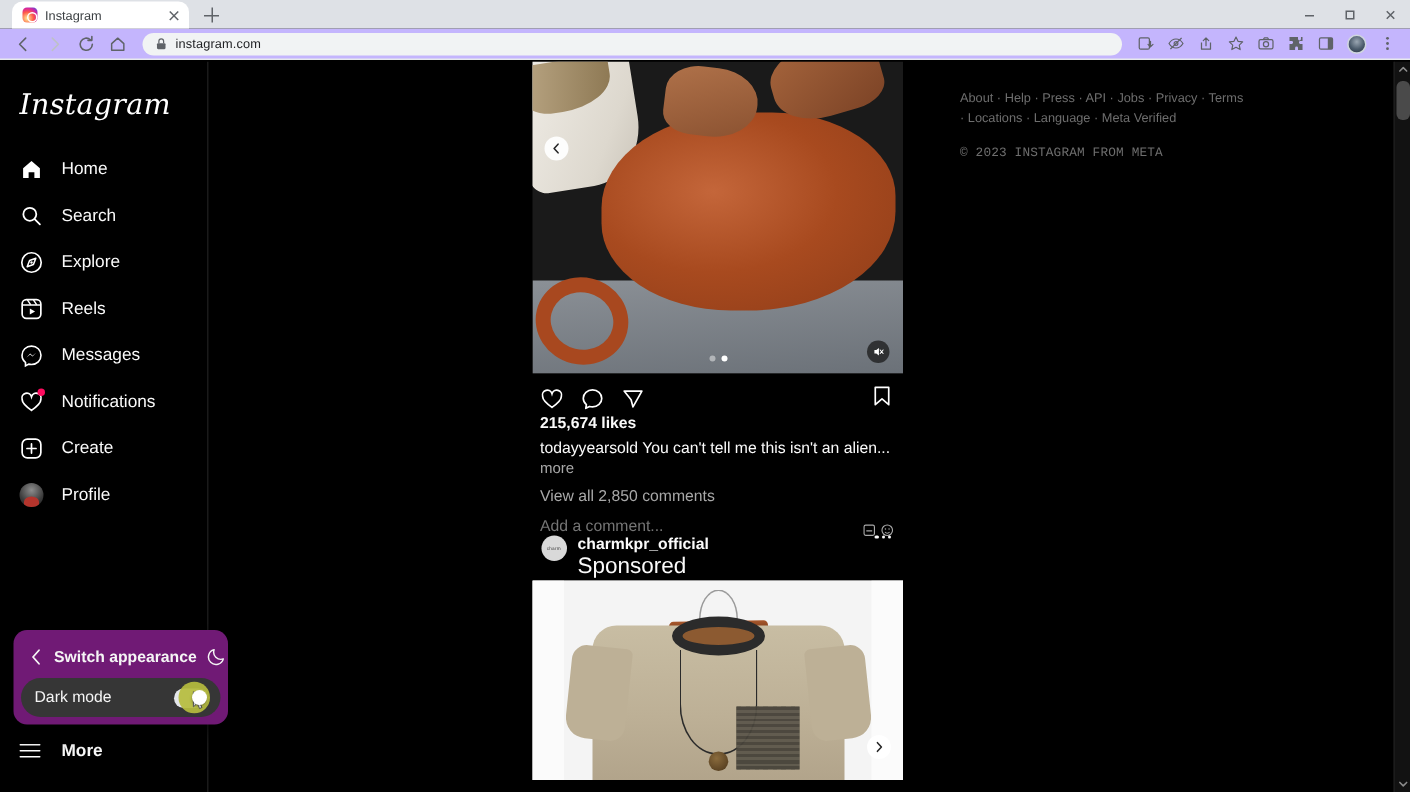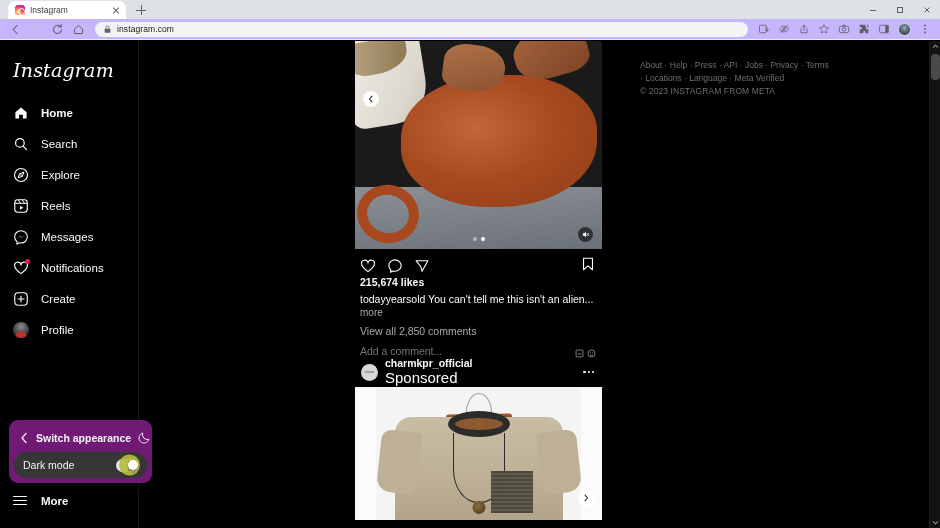--- a/index.html
+++ b/index.html
@@ -119,21 +119,21 @@
     font-size: 19px; color: #fff;
     padding: 18px 0 0 13px; letter-spacing: .2px;
     white-space: nowrap;
   }
   .navlist { margin-top: 16px; }
   .navitem {
     display: flex; align-items: center; gap: 12px;
     height: 31px; padding-left: 13px; cursor: pointer; position: relative;
   }
   .navitem .nlabel { font-size: 11.5px; color: #fafafa; white-space: nowrap; }
-  .navitem.active .nlabel { font-weight: bold; }
+  .navitem.active .nlabel { font-weight: normal; }
   .nicon { width: 16px; height: 16px; flex: none; position: relative; display:block; }
   .nicon svg { display: block; }
   .badge {
     position: absolute; right: -1px; top: -1px;
     width: 5px; height: 5px; border-radius: 50%; background: #fe0c5f;
   }
   .profile-pic {
     width: 16px; height: 16px; border-radius: 50%; flex: none;
     background: radial-gradient(circle at 50% 30%, #8d8d8d 0%, #3c3c3c 60%, #1c1c1c 100%);
     position: relative; overflow: hidden;
@@ -328,39 +328,39 @@
   }
   .add-comment-input {
     flex:1; font-size:10.5px; color:#a8a8a8; background:transparent;
     border:none; outline:none; padding:0; font-family:inherit; cursor:text;
   }
   .ac-icons { display:flex; gap:3px; align-items:center; }
   .ac-icon { width:9px; height:9px; cursor:pointer; }
 
   
   .post-head {
-    display:flex; align-items:center; gap:7px; height: 30px; padding: 0 6px 0 6px; position: relative;
+    display:flex; gap:7px; height: 30px; padding: 0 6px 0 6px; position: relative;
   }
   .ph-avatar {
     width: 17px; height: 17px; border-radius: 50%; flex:none;
     background: #d9d9d9; position: relative; overflow:hidden;
     display:flex; align-items:center; justify-content:center;
   }
   .ph-avatar span { font-size:3.4px; color:#3a3a3a; letter-spacing:.2px; transform: scale(.92); }
   .ph-text { flex:1; line-height: 1.18; }
   .ph-name { font-size:10.5px; font-weight:bold; color:#fafafa; }
   .ph-sub { font-size:15px; color:#fafafa; }
   .ph-dots { display:flex; gap:2px; cursor:pointer; padding-right:2px; }
   .ph-dots i { width:2.2px; height:2.2px; border-radius:50%; background:#fafafa; display:block; }
 
   
   .ig-footer { position: absolute; left: 640px; top: 18px; width: 190px; }
   .ft-links { font-size: 8.5px; color: #6e6e6e; line-height: 1.55; }
   .ft-links span { cursor: pointer; }
-  .ft-copy { font-size: 8.5px; color: #6e6e6e; margin-top: 1px; letter-spacing:.1px; }
+  .ft-copy { font-size: 8.5px; color: #6e6e6e; margin-top: 12px; letter-spacing:.1px;font-family:Liberation Mono, monospace; }
 
   
   .pagescroll {
     position: absolute; right: 0; top: 0; width: 11px; height: 487px;
     background: #121212; border-left: 1px solid #1c1c1c;
   }
   .ps-arrow { width:11px; height:11px; display:flex; align-items:center; justify-content:center; cursor:pointer; }
   .ps-arrow.bottom { position:absolute; bottom:0; left:0; }
   .ps-thumb {
     position:absolute; top: 13px; left: 1px; width: 9px; height: 26px;

